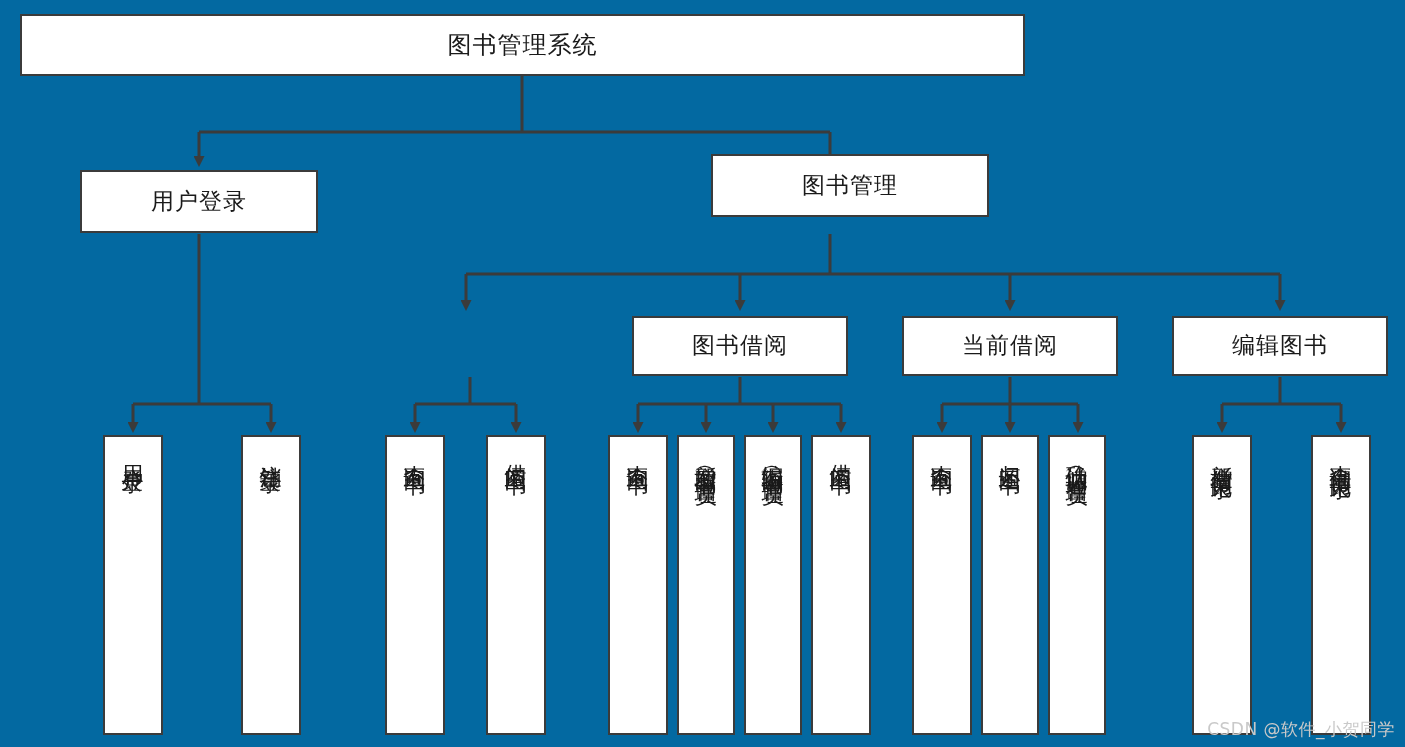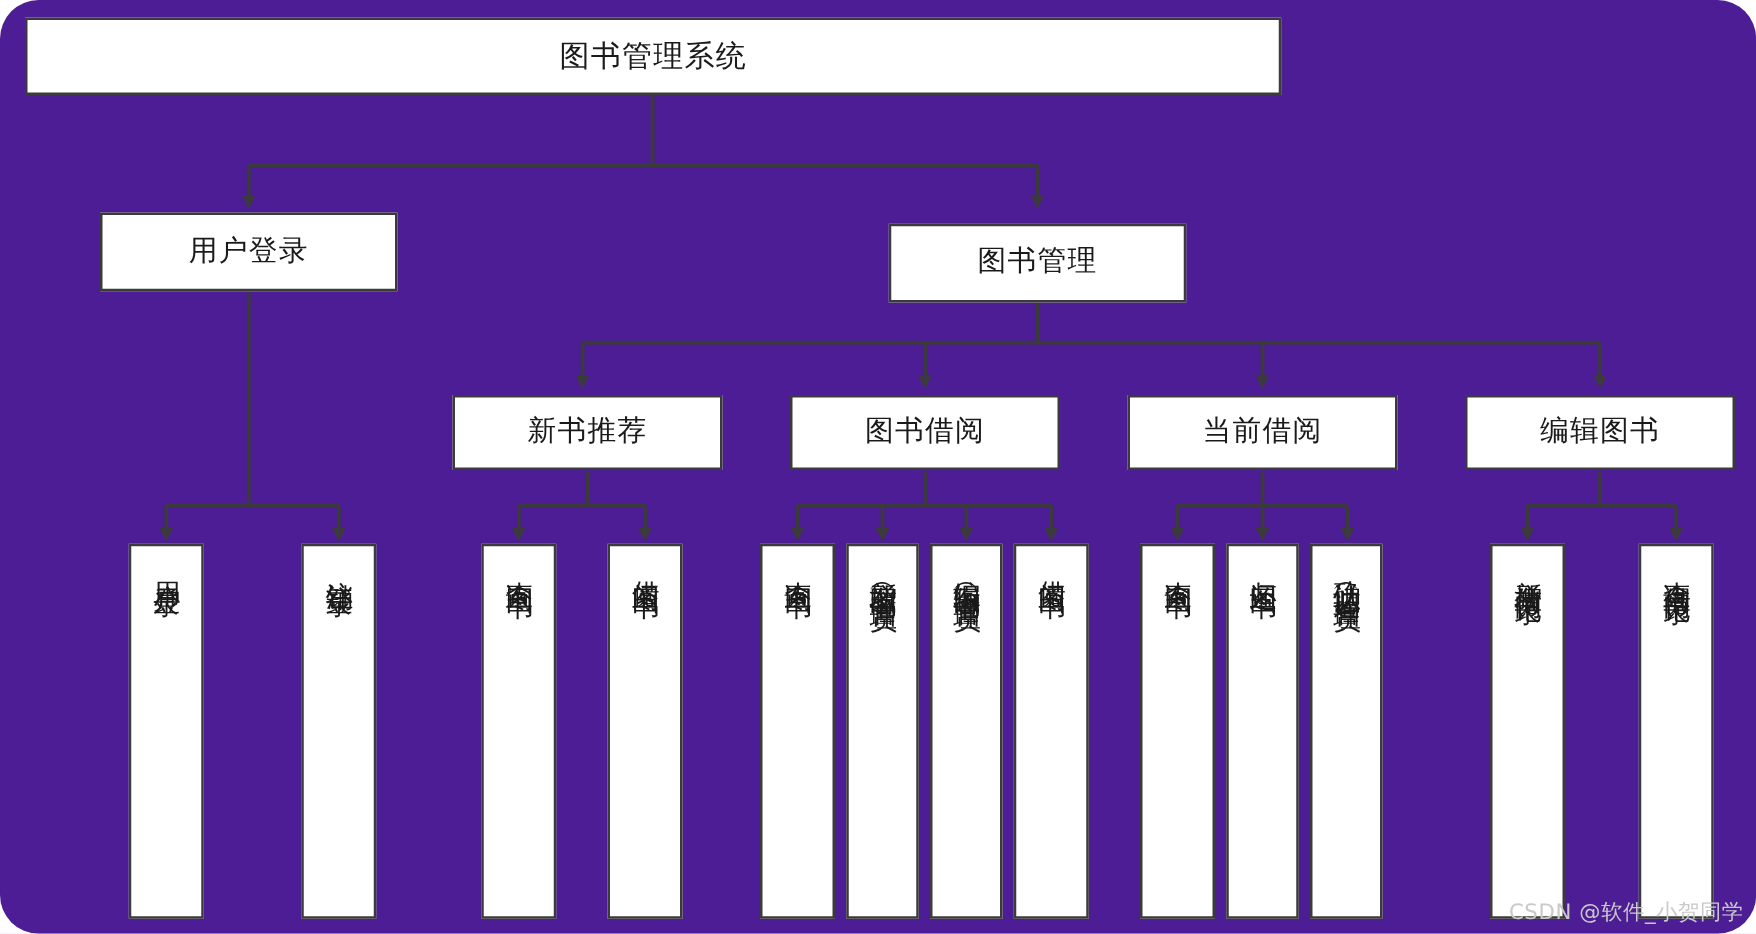--- a/index.html
+++ b/index.html
@@ -8,23 +8,22 @@
     padding: 0;
     background: #ffffff;
   }
   body {
     font-family: "DejaVu Sans", "Liberation Sans", sans-serif;
   }
   #canvas {
     position: relative;
     width: 1405px;
     height: 747px;
-    background: #4c1d95;
+    background: #0369a1;
     overflow: hidden;
-    border-radius: 31px;
   }
   svg.wires {
     position: absolute;
     left: 0;
     top: 0;
     width: 1405px;
     height: 747px;
     pointer-events: none;
   }
   .node {
@@ -126,27 +125,24 @@
   </svg>
 
   <div class="node horiz root" style="left:20px; top:14px; width:1005px; height:62px;">
     <span>图书管理系统</span>
   </div>
 
   <div class="node horiz" style="left:80px; top:170px; width:238px; height:63px;">
     <span>用户登录</span>
   </div>
 
-  <div class="node horiz" style="left:711px; top:179px; width:238px; height:63px;font-family:Liberation Mono, monospace;">
+  <div class="node horiz" style="left:711px; top:154px; width:278px; height:63px;">
     <span>图书管理</span>
   </div>
 
-  <div class="node horiz" style="left:362px; top:316px; width:216px; height:60px;">
-    <span>新书推荐</span>
-  </div>
 
   <div class="node horiz" style="left:632px; top:316px; width:216px; height:60px;">
     <span>图书借阅</span>
   </div>
 
   <div class="node horiz" style="left:902px; top:316px; width:216px; height:60px;">
     <span>当前借阅</span>
   </div>
 
   <div class="node horiz" style="left:1172px; top:316px; width:216px; height:60px;">

